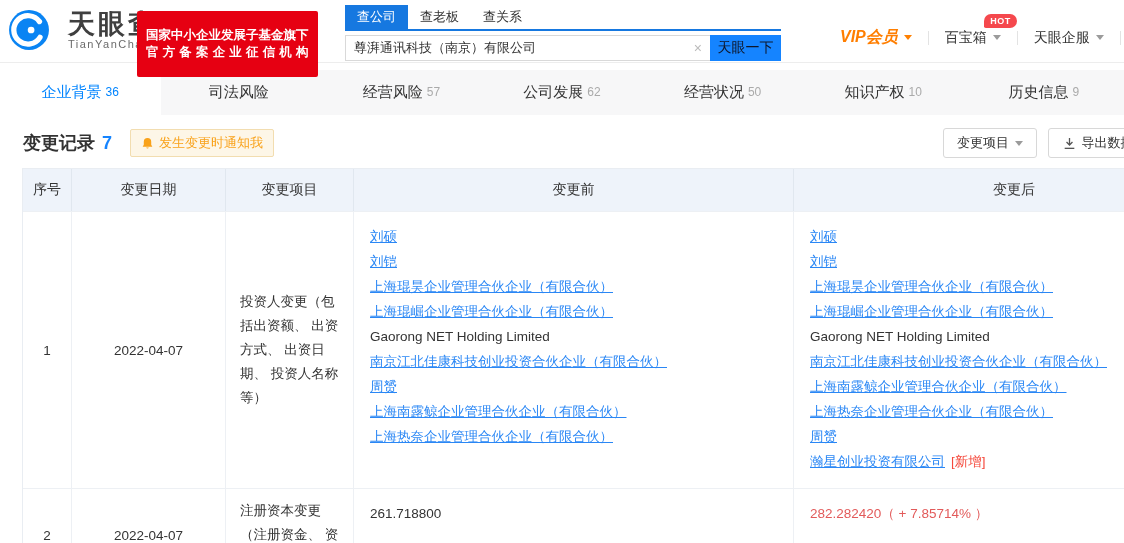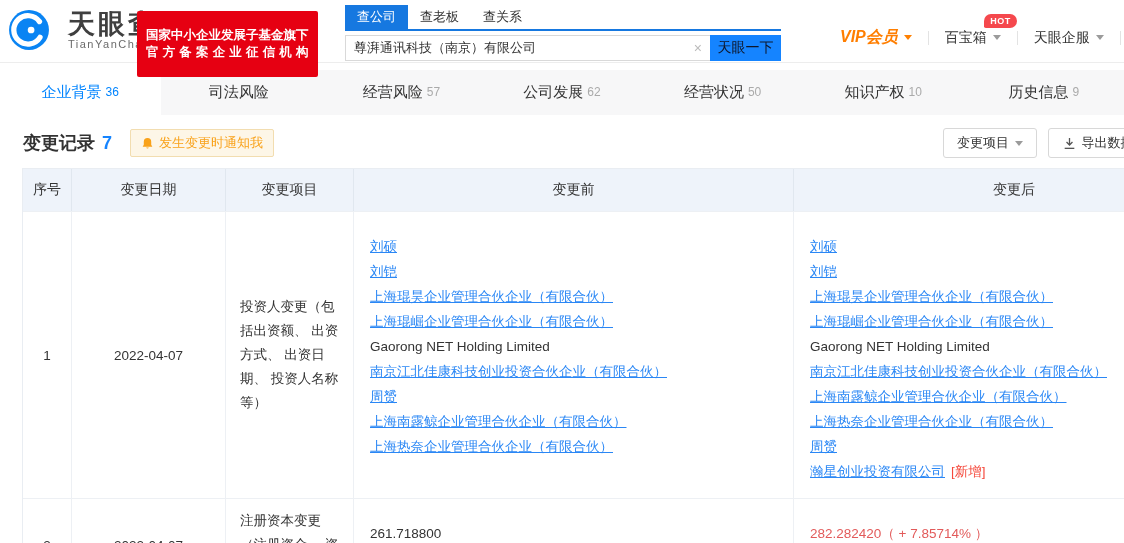--- a/index.html
+++ b/index.html
@@ -62,21 +62,21 @@
   .thead{display:flex;background:#eef3fa;height:42px}
   .th{display:flex;align-items:center;justify-content:center;font-size:14px;color:#333;
       box-sizing:border-box;border-right:1px solid #e0e7ef}
   .th:last-child{border-right:none}
   .trow{display:flex;border-top:1px solid #edf0f4;min-height:90px}
   .td{box-sizing:border-box;border-right:1px solid #edf0f4}
   .td:last-child{border-right:none}
   .w1{width:49px}.w2{width:154px}.w3{width:128px}.w4{width:440px}.w5{width:440px}
   .cmid{display:flex;align-items:center;justify-content:center;text-align:center;color:#333}
   .citem{display:flex;align-items:center;padding:10px 14px;line-height:24px;color:#333}
-  .clist{padding:22px 16px 14px}
+  .clist{padding:12px 16px 14px}
   .tline{line-height:25px;color:#333}
   .lnk{color:#2a87f5;text-decoration:underline;cursor:pointer}
   .red{color:#e25a5a}
   .newtag{color:#f5483b;margin-left:6px;display:inline}
 </style>
 </head>
 <body>
 
 <div class="header">
   <div class="logo">

